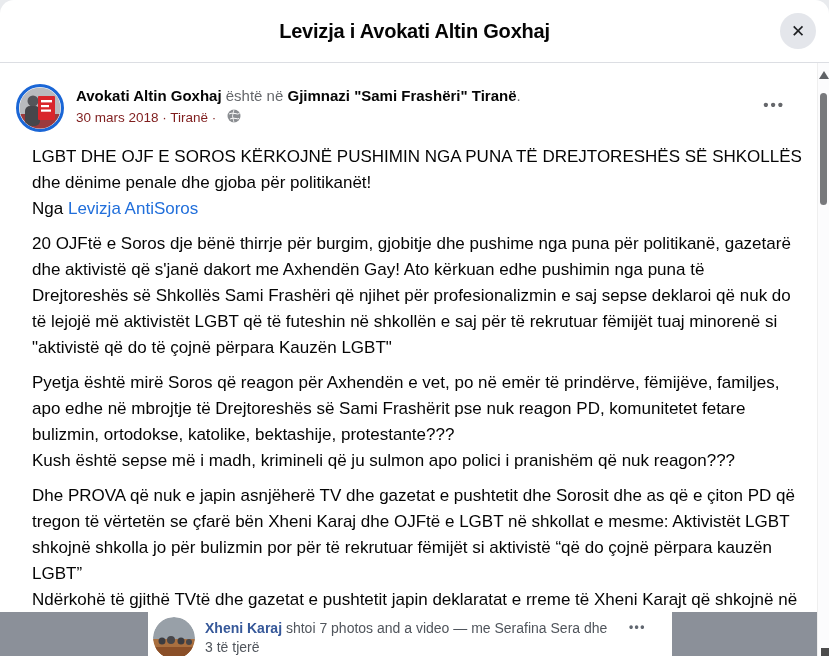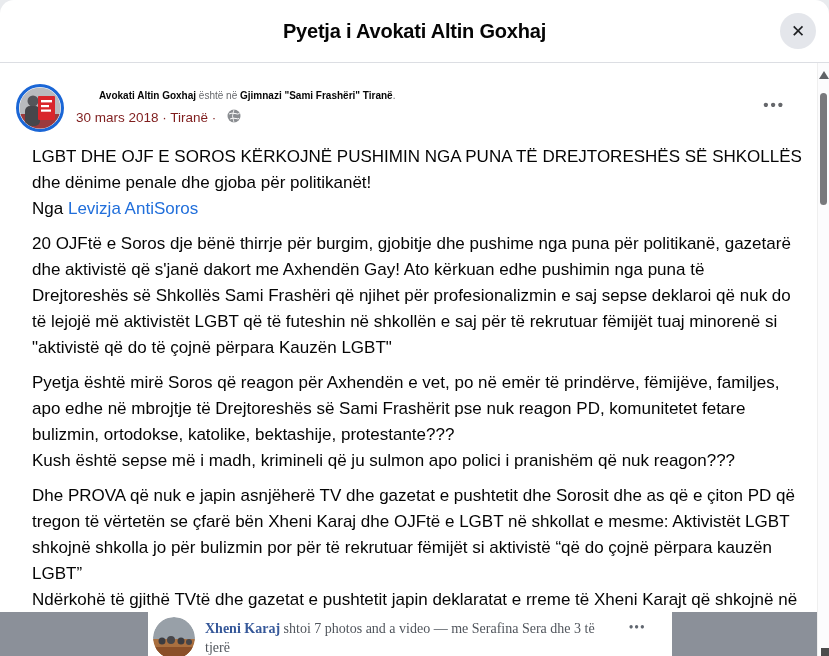--- a/index.html
+++ b/index.html
@@ -11,35 +11,35 @@
   .dialog-header{position:absolute;top:0;left:0;right:0;height:62px;border-bottom:1px solid #dcdee3;}
   .dialog-title{position:absolute;left:0;right:0;top:0;height:62px;line-height:62px;text-align:center;
     font-size:20px;font-weight:bold;color:#050505;letter-spacing:-0.2px;}
   .close-button{position:absolute;right:13px;top:13px;width:36px;height:36px;border-radius:50%;
     background:#e4e6eb;display:flex;align-items:center;justify-content:center;
     font-size:17px;font-weight:bold;color:#1c1e21;cursor:pointer;}
 
   
   .post-avatar{position:absolute;left:16px;top:84px;width:48px;height:48px;cursor:pointer;}
   .post-head-text{position:absolute;left:76px;top:86px;right:70px;}
-  .head-line1{font-size:10px;color:#65676b;line-height:19px;margin-left:23px;}
+  .head-line1{font-size:15px;color:#65676b;line-height:19px;}
   .head-line1 .actor{font-weight:bold;color:#050505;cursor:pointer;}
   .head-line1 .place{font-weight:bold;color:#050505;cursor:pointer;}
   .head-line2{margin-top:4px;font-size:13.5px;color:#7f1d1d;display:flex;align-items:center;gap:9px;}
   .globe-icon{display:inline-block;margin-left:2px;}
   .post-more{position:absolute;right:44px;top:95px;color:#65676b;font-size:15px;letter-spacing:2px;
     font-weight:bold;cursor:pointer;line-height:20px;}
 
   
   .post-body{position:absolute;left:16px;right:26px;top:144px;font-size:17px;line-height:26px;color:#050505;}
   .post-body .para{margin:0 0 9px 16px;}
   .body-link{color:#216fdb;font-weight:normal;text-decoration:none;cursor:pointer;}
 
   
-  .attachment-band{position:absolute;left:0;right:11px;top:612px;height:44px;background:#8b9099;font-family:Liberation Serif, serif;}
+  .attachment-band{position:absolute;left:0;right:11px;top:612px;height:44px;background:#8b9099;}
   .attachment-card{position:absolute;left:148px;top:0;bottom:0;width:524px;background:#ffffff;overflow:hidden;}
   .attachment-avatar{position:absolute;left:5px;top:5px;width:42px;height:42px;border-radius:50%;overflow:hidden;cursor:pointer;}
   .attachment-text{position:absolute;left:57px;top:7px;width:408px;font-size:14px;line-height:19px;color:#50555c;}
   .attachment-text .att-name{font-weight:bold;color:#365899;cursor:pointer;}
   .attachment-more{position:absolute;right:26px;top:8px;color:#616770;font-size:12px;letter-spacing:1.5px;
     font-weight:bold;cursor:pointer;}
 
   
   .scrollbar{position:absolute;right:0;top:63px;bottom:0;width:11px;background:#fcfcfd;border-left:1px solid #efefef;}
   .scroll-up-arrow{width:0;height:0;margin:8px auto 0;border-left:5px solid transparent;
@@ -47,21 +47,21 @@
   .scroll-thumb{position:absolute;left:2px;top:30px;width:7px;height:112px;background:#78797c;border-radius:4px;cursor:pointer;}
   .corner-dark{position:absolute;right:0;bottom:0;width:8px;height:8px;background:#4c4c4c;}
 </style>
 </head>
 <body>
 
 <div class="screen">
   <div class="dialog">
 
     <div class="dialog-header">
-      <div class="dialog-title">Pyetja i Avokati Altin Goxhaj</div>
+      <div class="dialog-title">Levizja i Avokati Altin Goxhaj</div>
       <div class="close-button">
         <span>✕</span>
       </div>
     </div>
 
     <div class="post-avatar">
       <svg width="48" height="48" viewBox="0 0 48 48">
         <defs>
             <clipPath id="avclip">
               <circle cx="24" cy="24" r="20.5"></circle>

